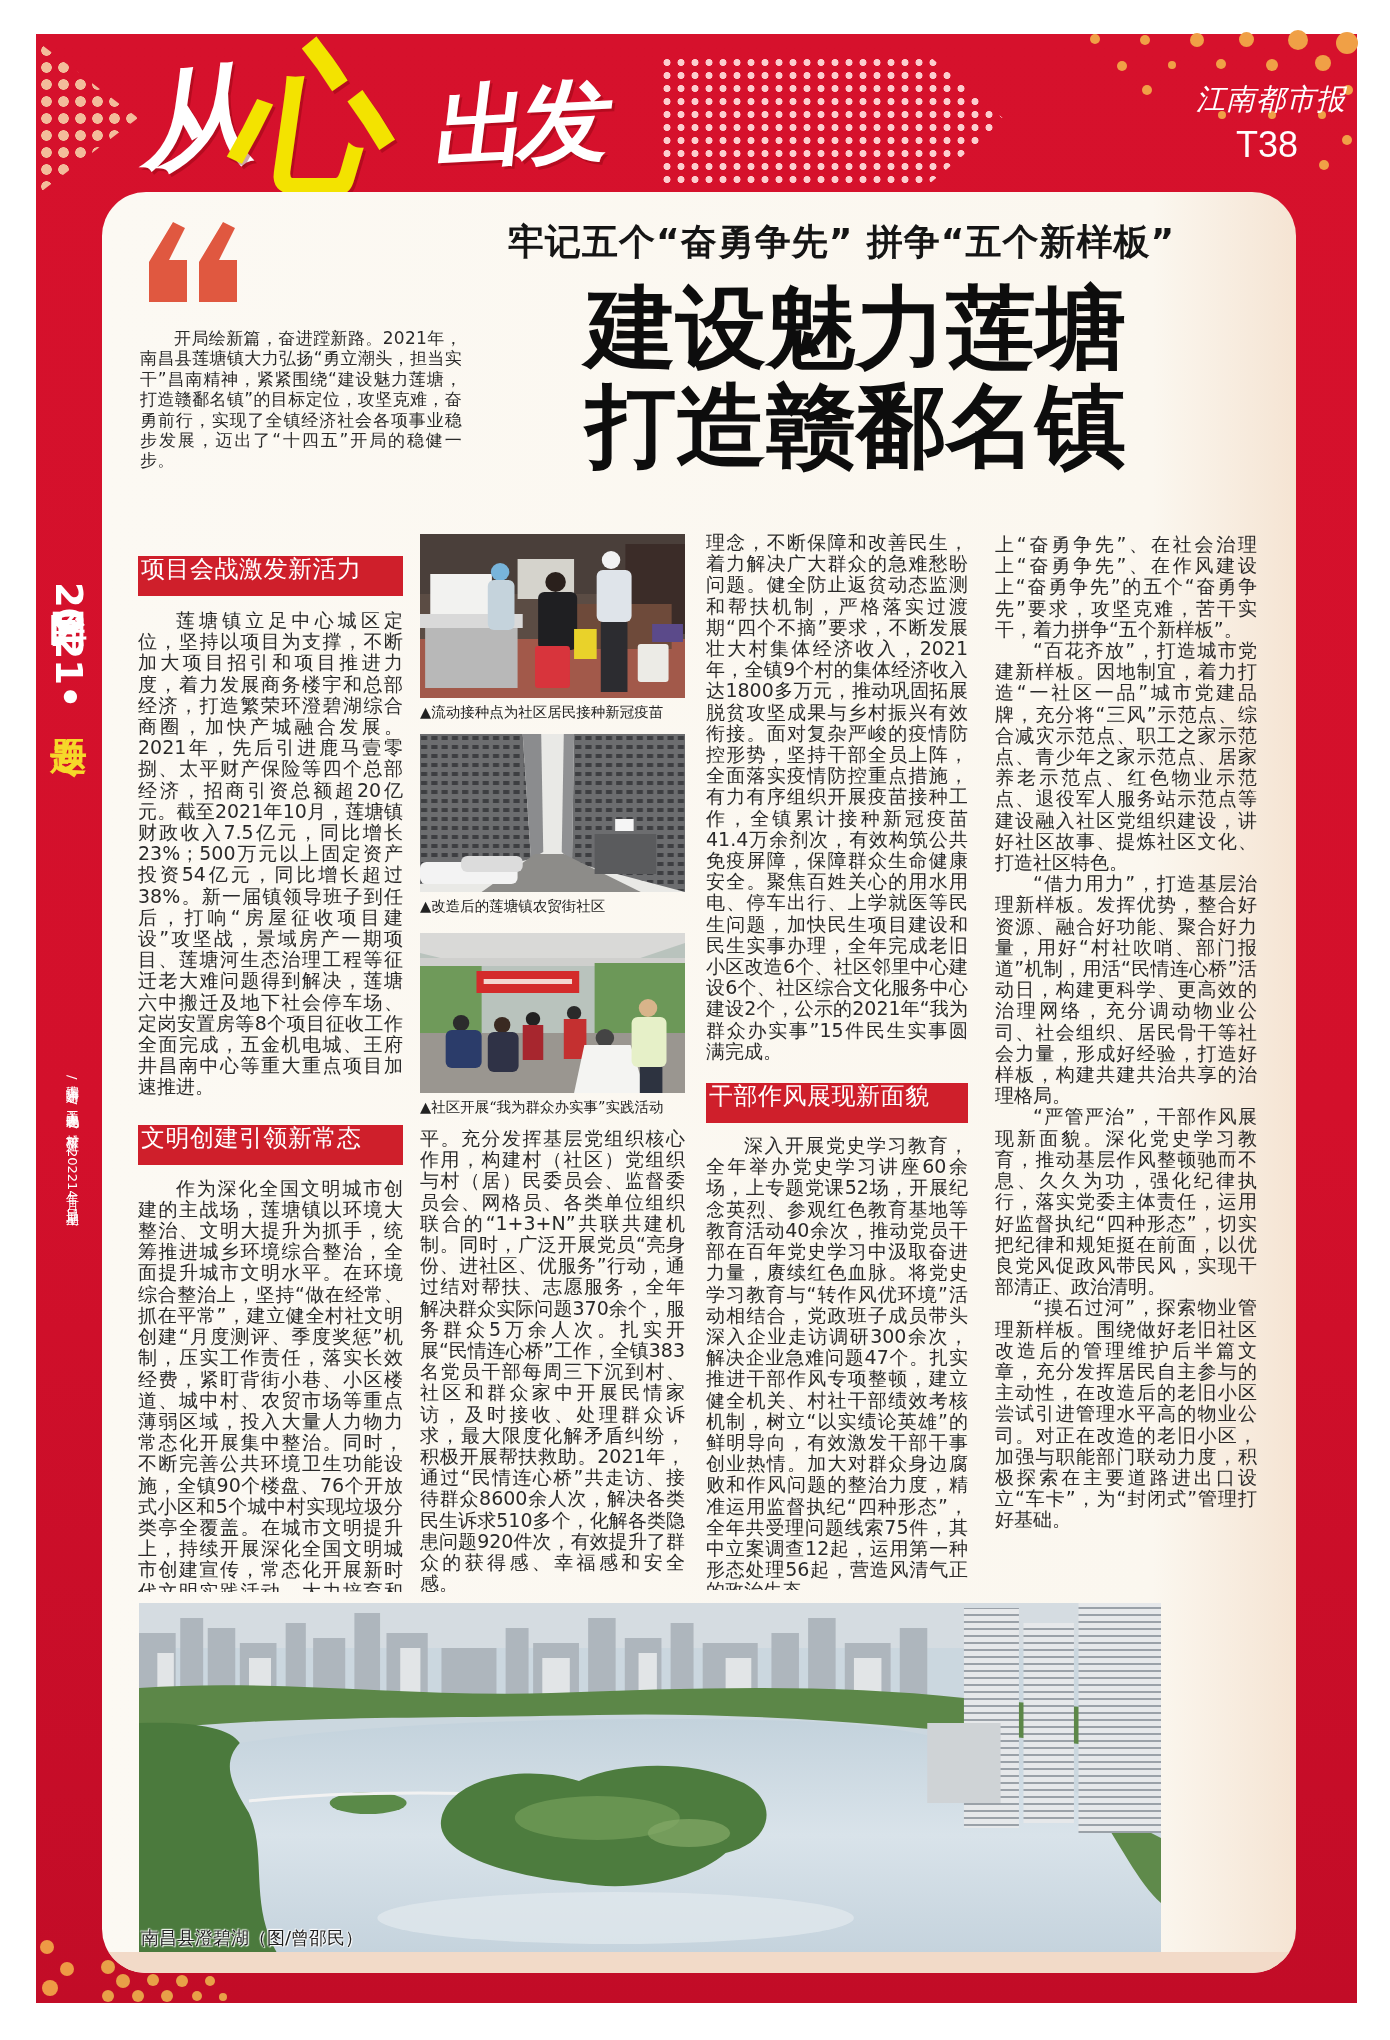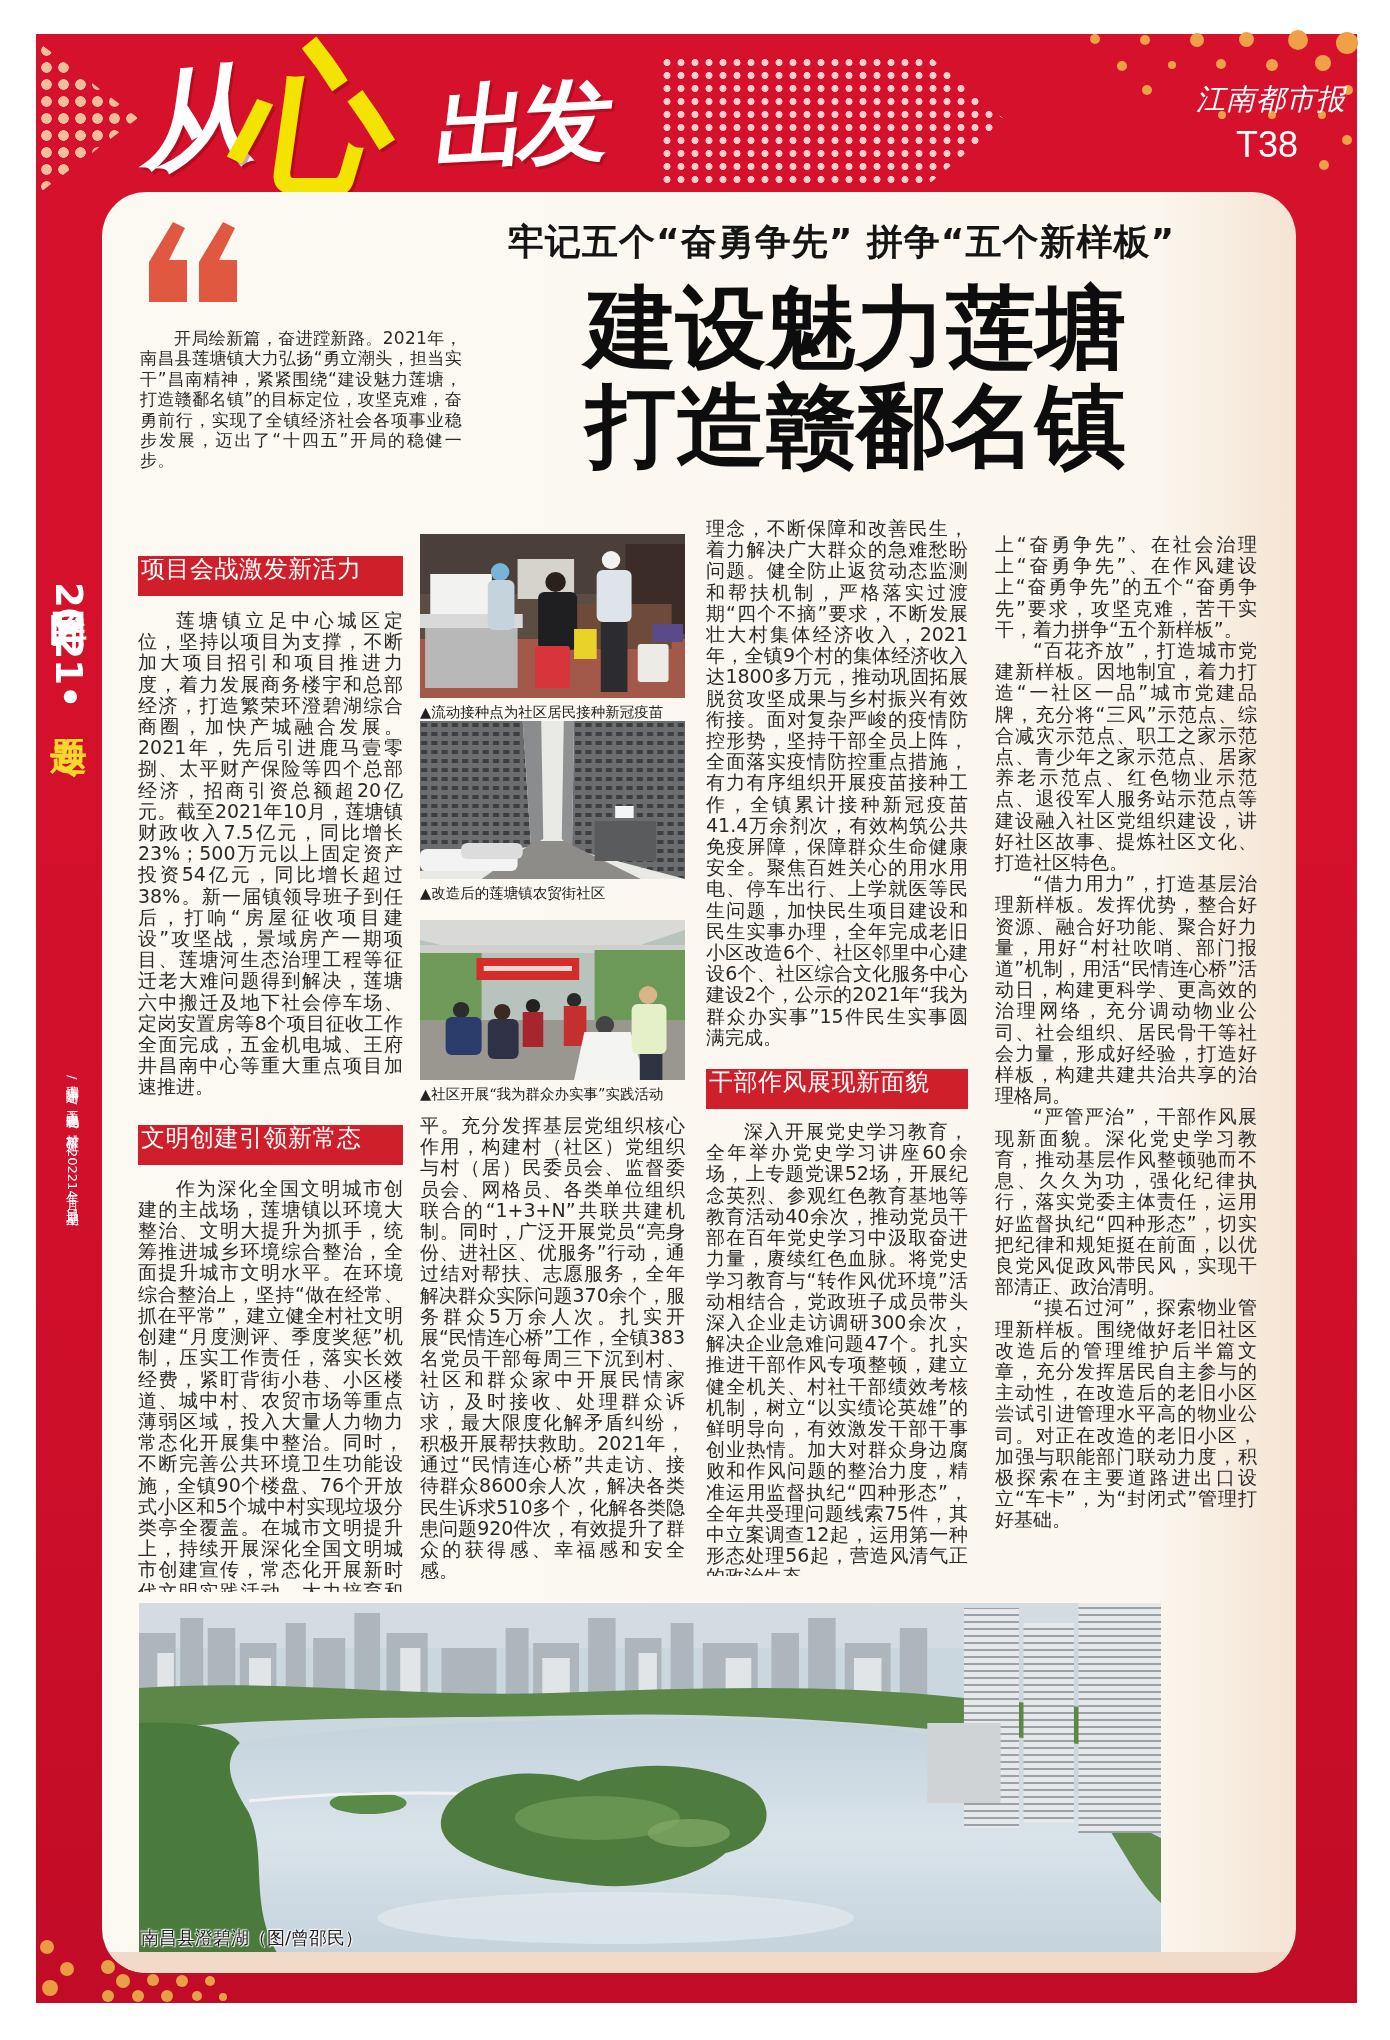--- a/index.html
+++ b/index.html
@@ -37,21 +37,21 @@
   .quote { left:47px; top:30px; width:92px; height:80px; }
   .lead { left:38px; top:136px; width:322px; font-size:17px; line-height:20.4px; letter-spacing:.3px;
           text-indent:2em; text-align:justify; margin:0; color:#2a2a2a; }
   .kicker { left:406px; top:26px; font-size:36px; font-weight:bold; color:#151515; white-space:nowrap; letter-spacing:1px; }
   .headline { left:484px; top:86px; font-family:"DejaVu Serif", serif; font-weight:900; font-size:90px;
               line-height:98px; color:#0d0d0d; white-space:nowrap; }
   
   .col { position:absolute; height:1058px; overflow:hidden; font-size:19px; line-height:21.2px; text-align:justify; color:#2a2a2a; }
   .col1 { left:36px; top:364px; width:265px; height:1036px; }
   .col2 { left:318px; top:342px; width:265px; }
-  .col3 { left:604px; top:326px; width:262px; }
+  .col3 { left:604px; top:340px; width:262px; }
   .col4 { left:893px; top:342px; width:262px; }
   .para { margin:0; text-indent:2em; }
   .para.cont { text-indent:0; }
   .sec-h { background:#cf1f2b; color:#ffffff; font-family:"DejaVu Serif", serif; font-size:24px; line-height:26px;
            height:40px; padding-left:3px; white-space:nowrap; overflow:hidden; letter-spacing:.5px; text-align:left; }
   .photo { display:block; width:100%; }
   .cap { font-family:"DejaVu Serif", serif; font-size:14.5px; line-height:18px; margin-top:5px; white-space:nowrap; color:#222; }
   .main-photo { left:37px; top:1411px; width:1022px; height:349px; }
   .main-photo svg { display:block; width:100%; height:100%; }
   .main-cap { position:absolute; left:2px; bottom:2px; font-size:18px; color:#1e1e1e; white-space:nowrap;
@@ -162,21 +162,21 @@
         <rect x="112" y="112" width="34" height="42" rx="3" fill="#d8343c"></rect>
         <rect x="150" y="95" width="22" height="30" fill="#e9d22a"></rect>
         <circle cx="186" cy="26" r="9" fill="#f2f2f2"></circle>
         <rect x="172" y="36" width="34" height="52" rx="6" fill="#dfe4ea"></rect>
         <rect x="176" y="88" width="26" height="70" fill="#2c2c30"></rect>
         <rect x="212" y="110" width="30" height="38" rx="3" fill="#ecebe6"></rect>
         <rect x="226" y="90" width="30" height="18" fill="#5b4a8a"></rect>
       </svg>
       <div class="cap">▲流动接种点为社区居民接种新冠疫苗</div>
     </div>
-    <div style="">
+    <div style="margin-top:13px">
       <svg class="photo" viewBox="0 0 258 158" preserveAspectRatio="none" style="height:158px">
         <defs>
           <pattern id="win2" width="10" height="9" patternUnits="userSpaceOnUse">
             <rect width="10" height="9" fill="#6c6d6f"></rect>
               <rect x="1" y="2" width="6" height="4" fill="#3d3e41"></rect>
           </pattern>
         </defs>
         <rect width="258" height="158" fill="#e9e9e6"></rect>
         <polygon points="0,0 100,0 108,125 0,150" fill="url(#win2)"></polygon>
         <polygon points="150,0 258,0 258,158 148,128" fill="url(#win2)"></polygon>

